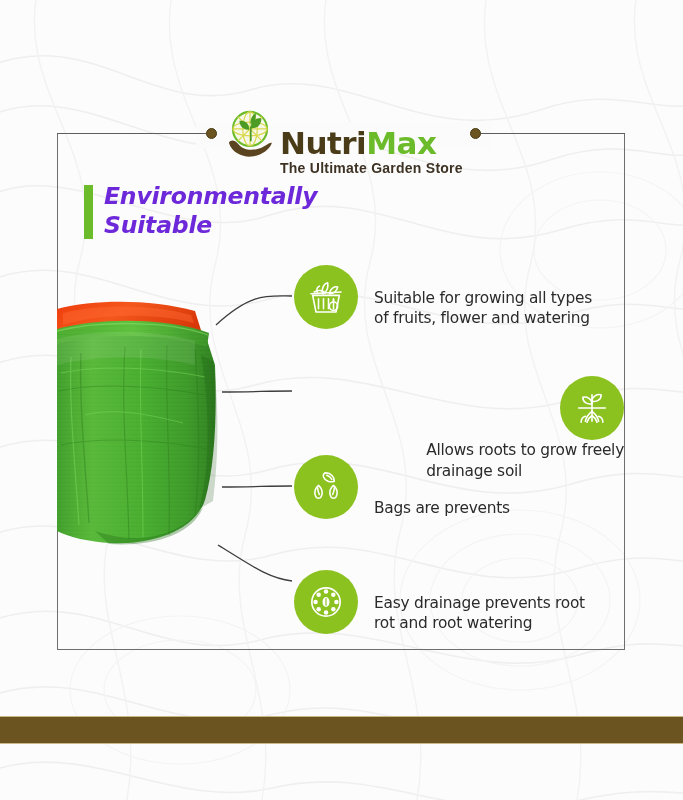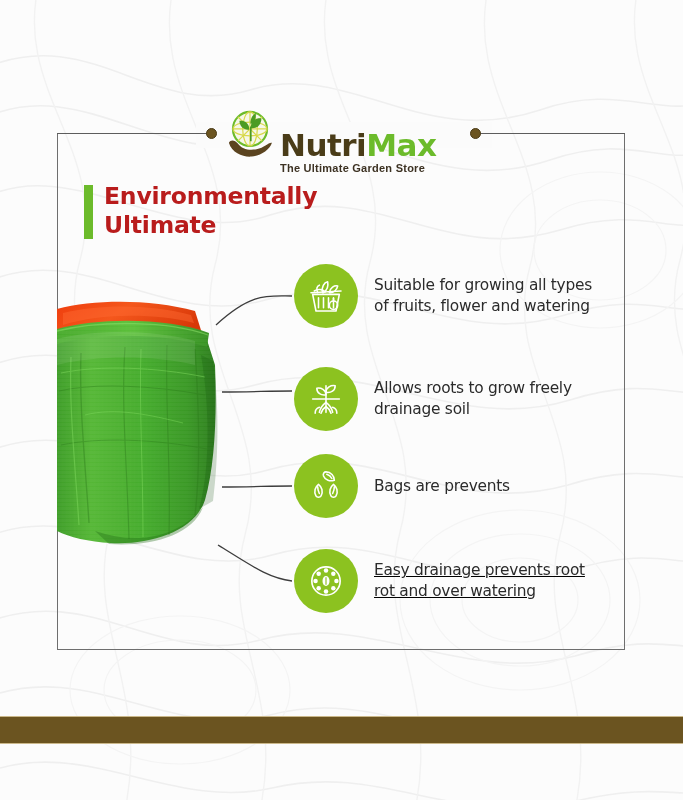--- a/index.html
+++ b/index.html
@@ -52,49 +52,49 @@
   .logo-mark{width:52px;height:52px;flex:0 0 52px;margin-right:4px;}
   .logo-text{display:flex;flex-direction:column;justify-content:center;line-height:1;}
   .logo-title{
     font-size:31px;font-weight:bold;letter-spacing:-0.5px;
     font-family:"DejaVu Sans", sans-serif;
     margin-bottom:2px;white-space:nowrap;margin-top:37px;
   }
   .logo-title .nutri{color:#4a3c18;}
   .logo-title .max{color:#6cbb2b;}
   .logo-tagline{
-    font-size:11px;font-weight:bold;color:#3d3223;letter-spacing:0.25px;
+    font-size:14px;font-weight:bold;color:#3d3223;letter-spacing:0.25px;
     white-space:nowrap;
   }
 
   
   .heading-wrap{
     position:absolute;left:84px;top:182px;z-index:7;display:flex;align-items:flex-start;
   }
   .heading-bar{width:9px;height:54px;background:#6cbb2b;flex:0 0 9px;margin-right:11px;margin-top:3px;}
   .heading-text{
     font-family:"DejaVu Sans", sans-serif;
-    font-size:23.5px;font-weight:bold;color:#b91c1c;line-height:1.22;letter-spacing:-0.2px;
+    font-size:23.5px;font-weight:bold;color:#6d28d9;line-height:1.22;letter-spacing:-0.2px;font-style:italic;
   }
 
   
   #bag{position:absolute;left:55px;top:295px;width:200px;height:260px;z-index:5;}
 
   
   #connectors{position:absolute;left:0;top:0;width:683px;height:800px;z-index:4;pointer-events:none;}
 
   
   .feature{
     position:absolute;left:294px;width:330px;height:66px;z-index:7;
-    display:flex;align-items:center;
+    display:flex;align-items:flex-end;
   }
   .feature-0{top:263px;}
-  .feature-1{top:366px;}
+  .feature-1{top:376px;flex-direction:column;}
   .feature-2{top:453px;}
-  .feature-3{top:548px;text-decoration:underline;}
+  .feature-3{top:568px;}
   .feat-icon{
     width:64px;height:64px;flex:0 0 64px;border-radius:50%;
     background:#8cc220;display:flex;align-items:center;justify-content:center;
   }
   .feat-icon svg{display:block;}
   .feat-text{
     margin-left:16px;font-size:15.4px;color:#2b2b2b;line-height:1.34;
     font-family:"DejaVu Sans", sans-serif;letter-spacing:-0.25px;
   }
   .feat-text span{display:block;white-space:nowrap;}
@@ -167,21 +167,21 @@
         <span class="nutri">Nutri</span><span class="max">Max</span>
       </div>
       <div class="logo-tagline">The Ultimate Garden Store</div>
     </div>
   </div>
 
   <div class="heading-wrap">
     <div class="heading-bar"></div>
     <div class="heading-text">
       <div>Environmentally</div>
-      <div>Ultimate</div>
+      <div>Suitable</div>
     </div>
   </div>
 
   <svg id="bag" viewBox="0 0 200 260">
     <defs>
       <linearGradient id="gBody" x1="0" y1="0" x2="1" y2="0">
         <stop offset="0" stop-color="#3f9e28"></stop>
         <stop offset="0.22" stop-color="#56b836"></stop>
         <stop offset="0.55" stop-color="#45ac2c"></stop>
         <stop offset="0.82" stop-color="#3a9925"></stop>
@@ -315,19 +315,19 @@
           <circle cx="24" cy="36.5" r="2.7"></circle>
           <circle cx="15.2" cy="32.8" r="2.7"></circle>
           <circle cx="11.5" cy="24" r="2.7"></circle>
           <circle cx="15.2" cy="15.2" r="2.7"></circle>
         </g>
         <path d="M24 19.5 V28.5" stroke="#8cc220" stroke-width="1.4"></path>
       </svg>
     </div>
     <div class="feat-text">
       <span>Easy drainage prevents root</span>
-      <span>rot and over watering</span>
+      <span>rot and root watering</span>
     </div>
   </div>
 
   <div class="bottom-band"></div>
 
 </div>
 
 </body></html>

